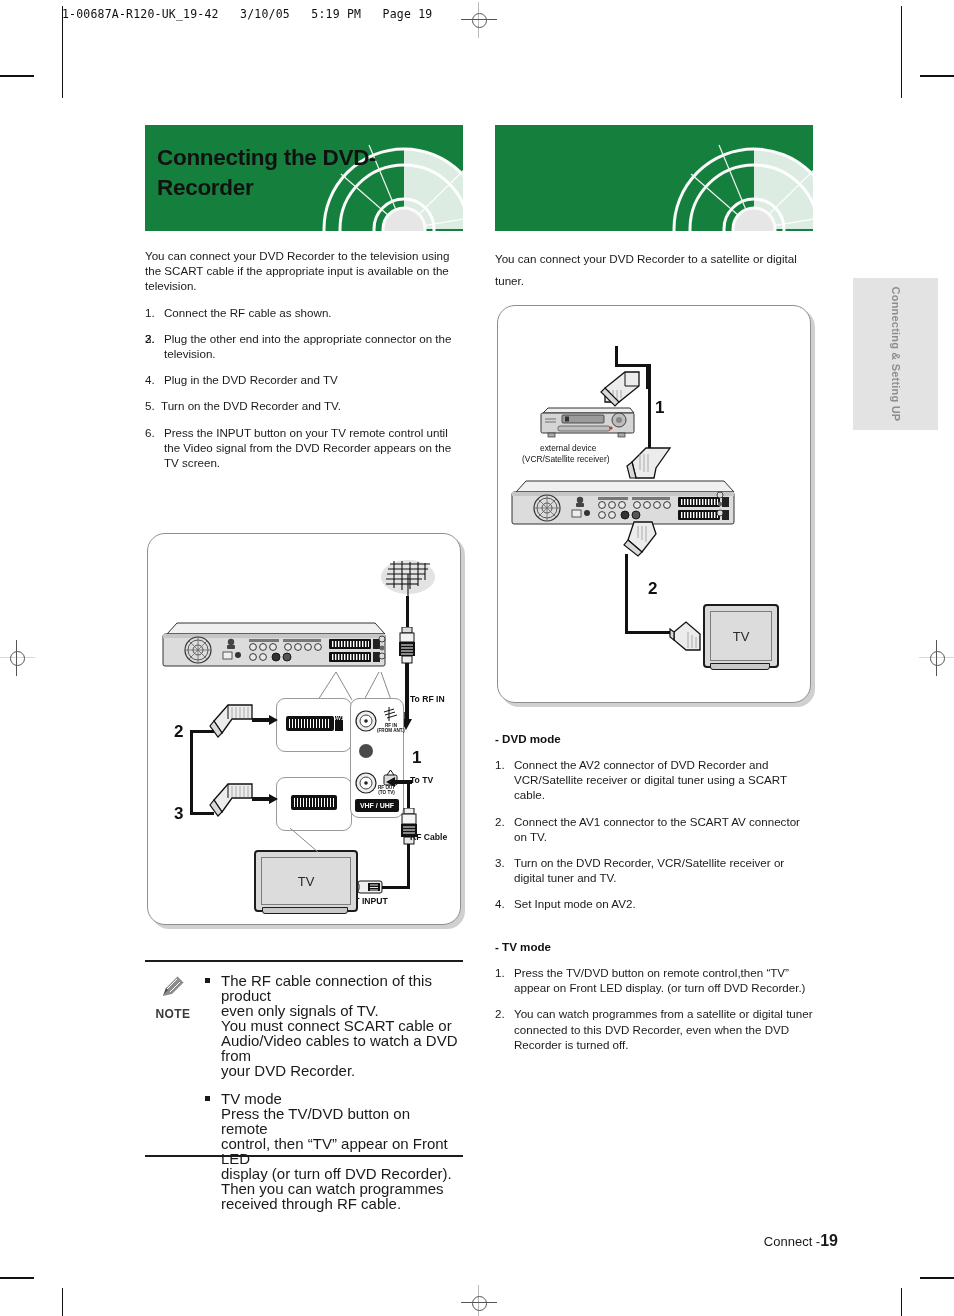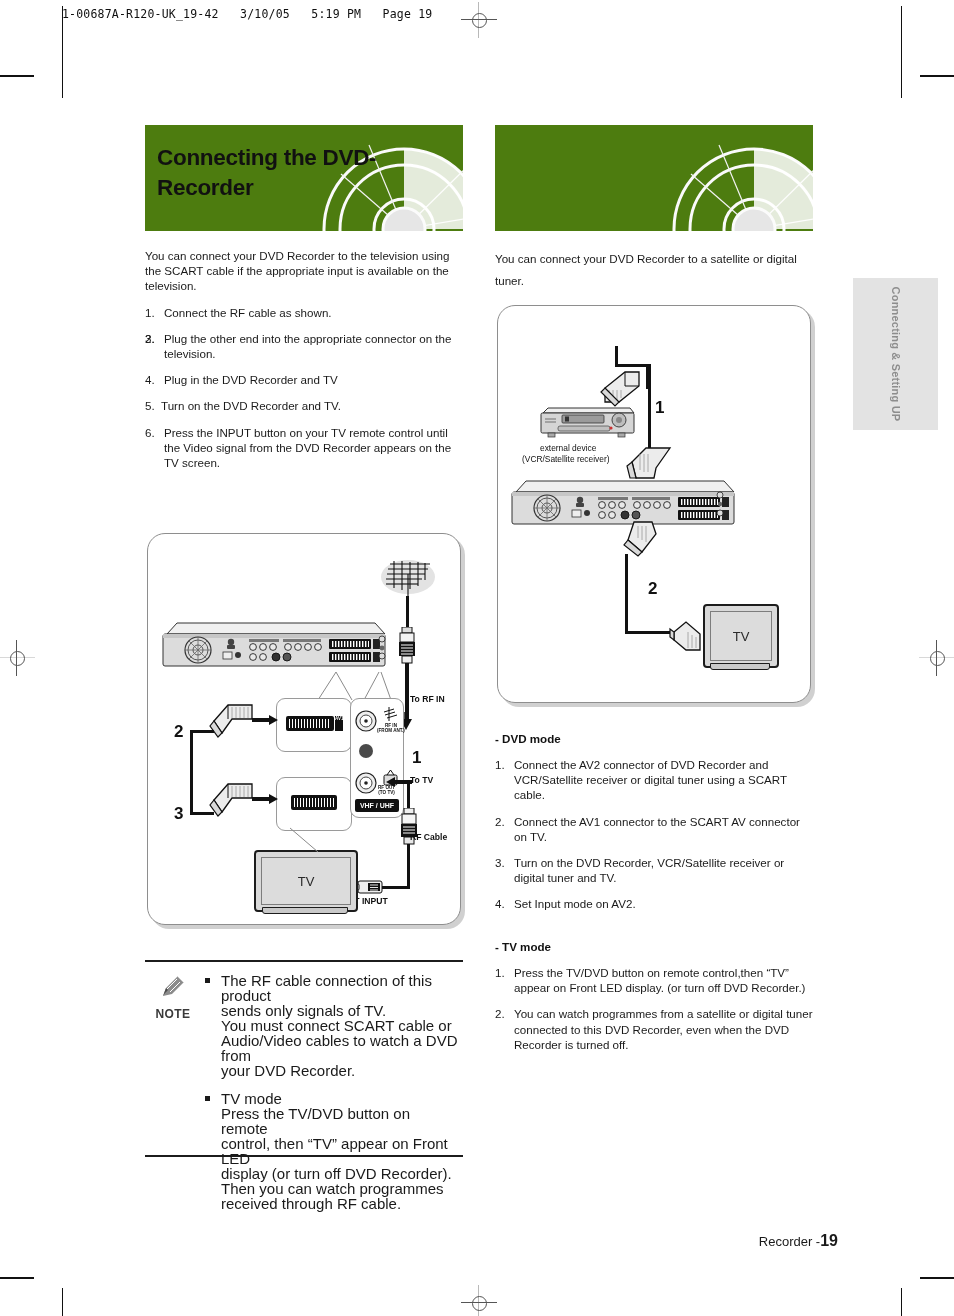--- a/index.html
+++ b/index.html
@@ -15,21 +15,21 @@
   .topslug{position:absolute;left:62px;top:7px;font-family:"DejaVu Sans Mono",monospace;
        font-size:11.5px;letter-spacing:.2px;color:#0f0f0f;white-space:pre;}
 
   .vrule{position:absolute;width:1px;background:#111;}
   .hrule{position:absolute;height:2px;background:#111;}
 
   
   .page{position:absolute;left:0;top:0;width:954px;height:1316px;}
 
   
-  .head-band{position:absolute;background:#4d7c0f;overflow:hidden;}
+  .head-band{position:absolute;background:#15803d;overflow:hidden;}
   .head-band h1{position:relative;margin:0;z-index:2;font-size:22.5px;line-height:30px;
        font-weight:bold;letter-spacing:-.3px;color:#111;padding:18px 0 0 12px;}
   .disc{position:absolute;right:-34px;top:-6px;width:186px;height:186px;z-index:1;opacity:1;}
 
   
   .col{position:absolute;}
   .para{font-size:11.6px;line-height:15.2px;color:#1a1a1a;margin:0 0 11px 0;}
   .para.loose{line-height:22px;}
   .num{position:relative;padding-left:19px;font-size:11.6px;line-height:15.2px;
        color:#1a1a1a;margin:0 0 11px 0;}
@@ -422,21 +422,21 @@
         <path d="M18 2 L24 8" stroke="#fff" stroke-width="1.4"></path>
         <path d="M7 15 L17 5" stroke="#fff" stroke-width="1"></path>
         <path d="M10 18 L20 8" stroke="#fff" stroke-width="1"></path>
       </svg>
       <div class="lbl2 lbl-note"><span class="lbl" style="position:static;font-size:12px;font-weight:bold;color:#3a3a3a;">NOTE</span></div>
     </div>
     <div class="note-items">
       <div class="note-item">
         <span class="bul"></span>
         <span>The RF cable connection of this product</span><br>
-        <span>sends only signals of TV.</span><br>
+        <span>even only signals of TV.</span><br>
         <span>You must connect SCART cable or</span><br>
         <span>Audio/Video cables to watch a DVD from</span><br>
         <span>your DVD Recorder.</span>
       </div>
       <div class="note-item">
         <span class="bul"></span>
         <span>TV mode</span><br>
         <span>Press the TV/DVD button on remote</span><br>
         <span>control, then “TV” appear on Front LED</span><br>
         <span>display (or turn off DVD Recorder).</span><br>
@@ -606,16 +606,16 @@
     <p class="subhead">- TV mode</p>
     <p class="num"><span class="n">1.</span><span>Press the TV/DVD button on remote control,then “TV” appear on Front LED display. (or turn off DVD Recorder.)</span></p>
     <p class="num"><span class="n">2.</span><span>You can watch programmes from a satellite or digital tuner connected to this DVD Recorder, even when the DVD Recorder is turned off.</span></p>
   </div>
 
   <div class="sidetab" style="left:853px;top:278px;width:85px;height:152px;">
     <span>Connecting &amp; Setting UP</span>
   </div>
 
   <div class="footer">
-    <span>Recorder -</span><b>19</b>
+    <span>Connect -</span><b>19</b>
   </div>
 
 </div>
 
 </body></html>

